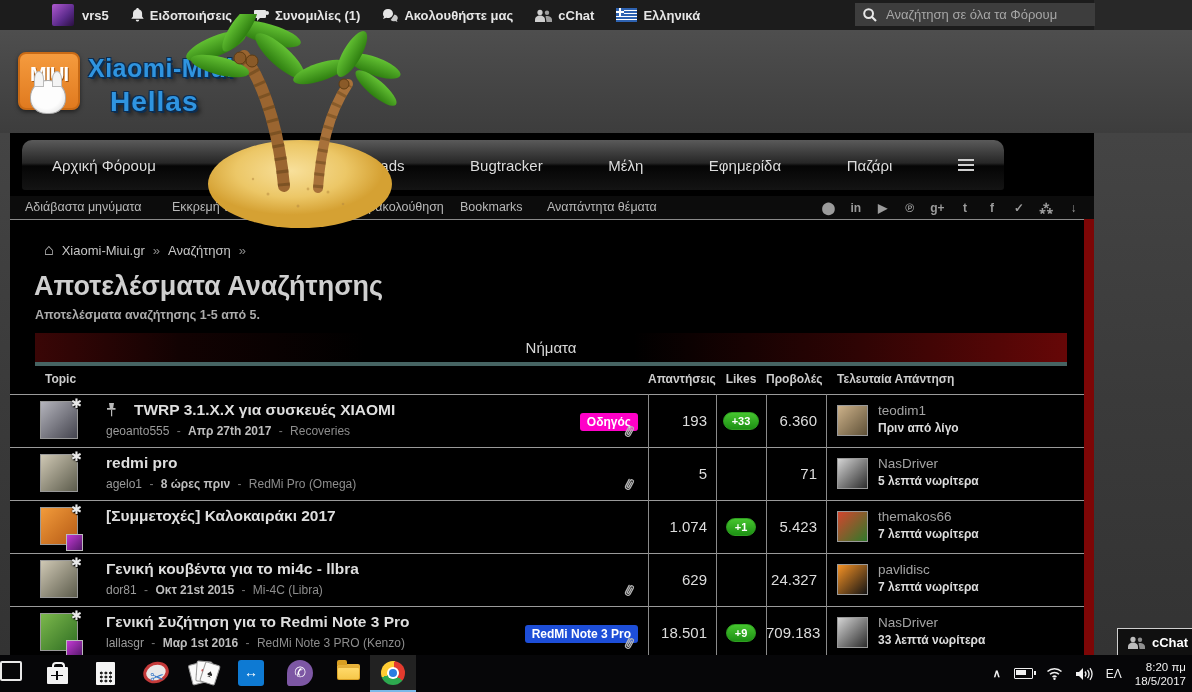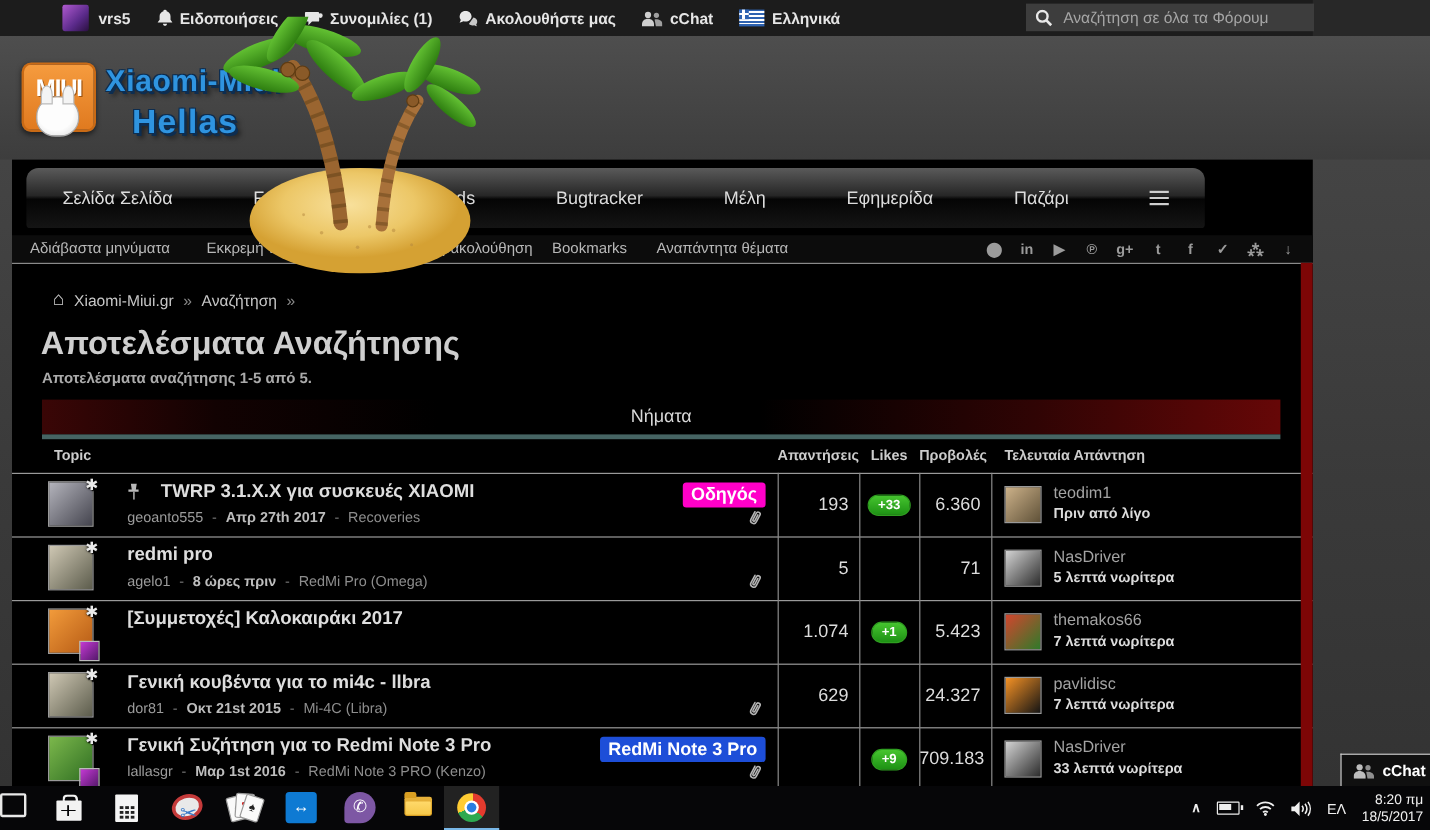--- a/index.html
+++ b/index.html
@@ -76,21 +76,21 @@
   .mini-avatar{position:absolute;left:26px;top:27px;width:17px;height:17px;border:1px solid #bbb;
     background:linear-gradient(135deg,#c43ad4,#54186a);box-sizing:border-box;}
   .topic-cell{position:absolute;left:86px;top:0;width:552px;height:100%;}
   .title-line{position:absolute;left:10px;top:6px;display:flex;align-items:center;gap:17px;max-width:430px;overflow:hidden;justify-content:flex-end;}
   .t-title{color:#dedede;font-size:15.5px;font-weight:bold;white-space:nowrap;cursor:pointer;}
   .meta-line{position:absolute;left:10px;top:29px;font-size:12px;white-space:nowrap;}
   .m-author{color:#9b9b9b;}
   .m-sep{color:#777;margin:0 4px;}
   .m-date{color:#bdbdbd;font-weight:bold;}
   .m-forum{color:#8d8d8d;margin-top:16px;}
-  .badge{position:absolute;right:10px;top:7px;color:#fff;font-size:15px;font-weight:bold;padding:2px 7px;border-radius:3px;white-space:nowrap;}
+  .badge{position:absolute;right:10px;top:18px;color:#fff;font-size:12px;font-weight:bold;padding:2px 7px;border-radius:3px;white-space:nowrap;}
   .clip-icon{position:absolute;right:12px;bottom:7px;}
   .cell{position:absolute;top:0;height:100%;color:#dcdcdc;font-size:15px;}
   .c-replies{left:638px;width:68px;text-align:right;line-height:52px;padding-right:9px;box-sizing:border-box;}
   .c-likes{left:706px;width:50px;display:flex;align-items:center;justify-content:center;}
   .likes-pill{background:linear-gradient(180deg,#46c52f,#1d9114);border:1px solid #2f9e20;color:#fff;font-size:11px;font-weight:bold;padding:2px 8px;border-radius:10px;}
   .c-views{left:756px;width:60px;text-align:right;line-height:52px;padding-right:9px;box-sizing:border-box;}
   .c-last{left:816px;width:268px;}
   .last-avatar{position:absolute;left:11px;top:10px;width:31px;height:31px;border:1px solid #999;box-sizing:border-box;cursor:pointer;}
   .last-user{position:absolute;left:52px;top:8px;color:#a3a3a3;font-size:13.5px;cursor:pointer;}
   .last-time{position:absolute;left:52px;top:26px;color:#dcdcdc;font-size:12px;font-weight:bold;cursor:pointer;}
@@ -197,21 +197,21 @@
   <div class="abs miui-logo"><span>MIUI</span></div>
   <div class="abs mascot"></div>
   <div class="abs brand">
     <div class="b1">Xiaomi-Miui</div>
     <div class="b2">Hellas</div>
   </div>
 
   <div class="abs page-col">
 
     <div class="mainnav">
-      <span id="nav-items" style="display:contents"><span class="nav-item">Σελίδα Σελίδα</span><span class="nav-item">Forum</span><span class="nav-item">Downloads</span><span class="nav-item">Bugtracker</span><span class="nav-item">Μέλη</span><span class="nav-item">Εφημερίδα</span><span class="nav-item">Παζάρι</span></span>
+      <span id="nav-items" style="display:contents"><span class="nav-item">Αρχική Φόρουμ</span><span class="nav-item">Forum</span><span class="nav-item">Downloads</span><span class="nav-item">Bugtracker</span><span class="nav-item">Μέλη</span><span class="nav-item">Εφημερίδα</span><span class="nav-item">Παζάρι</span></span>
       <span class="burger"></span>
     </div>
 
     <div class="subnav">
       <span id="subnav-items" style="display:contents"><span class="subnav-item" style="left: 15px;">Αδιάβαστα μηνύματα</span><span class="subnav-item" style="left: 162px;">Εκκρεμή νήματα</span><span class="subnav-item" style="left: 342px;">Παρακολούθηση</span><span class="subnav-item" style="left: 450px;">Bookmarks</span><span class="subnav-item" style="left: 537px;">Αναπάντητα θέματα</span></span>
       <span class="social-row" id="social-row" style="display:contents1"></span>
     <span class="social-row">
           <span class="social-ic">⬤</span>
           <span class="social-ic">in</span>
           <span class="social-ic">▶</span>
@@ -374,20 +374,21 @@
         <span class="t-title">Γενική Συζήτηση για το Redmi Note 3 Pro</span>
       </div>
       <div class="meta-line">
         <span class="m-author">lallasgr</span><span class="m-sep"> - </span><span class="m-date">Μαρ 1st 2016</span><span class="m-sep"> - </span><span class="m-forum">RedMi Note 3 PRO (Kenzo)</span>
       </div>
       <span class="badge" style="background: #1d4ed8;">RedMi Note 3 Pro</span>
       <svg class="clip-icon" width="14" height="16" viewBox="0 0 14 16">
               <path transform="rotate(28 7 8)" d="M4.5 3v7a2.5 2.5 0 0 0 5 0V3.6a1.7 1.7 0 0 0-3.4 0V9.6a.9.9 0 0 0 1.8 0V4.2" fill="none" stroke="#b5b5b5" stroke-width="1.3" stroke-linecap="round"></path>
             </svg>
     </div>
+    <div class="cell c-replies">18.501</div>
     <div class="cell c-likes">
             <span class="likes-pill">+9</span>
           </div>
     <div class="cell c-views">709.183</div>
     <div class="cell c-last">
       <div class="last-avatar" style="background: linear-gradient(135deg, rgb(212, 212, 212), rgb(44, 44, 44));"></div>
       <div class="last-user">NasDriver</div>
       <div class="last-time">33 λεπτά νωρίτερα</div>
     </div>
   </div>

